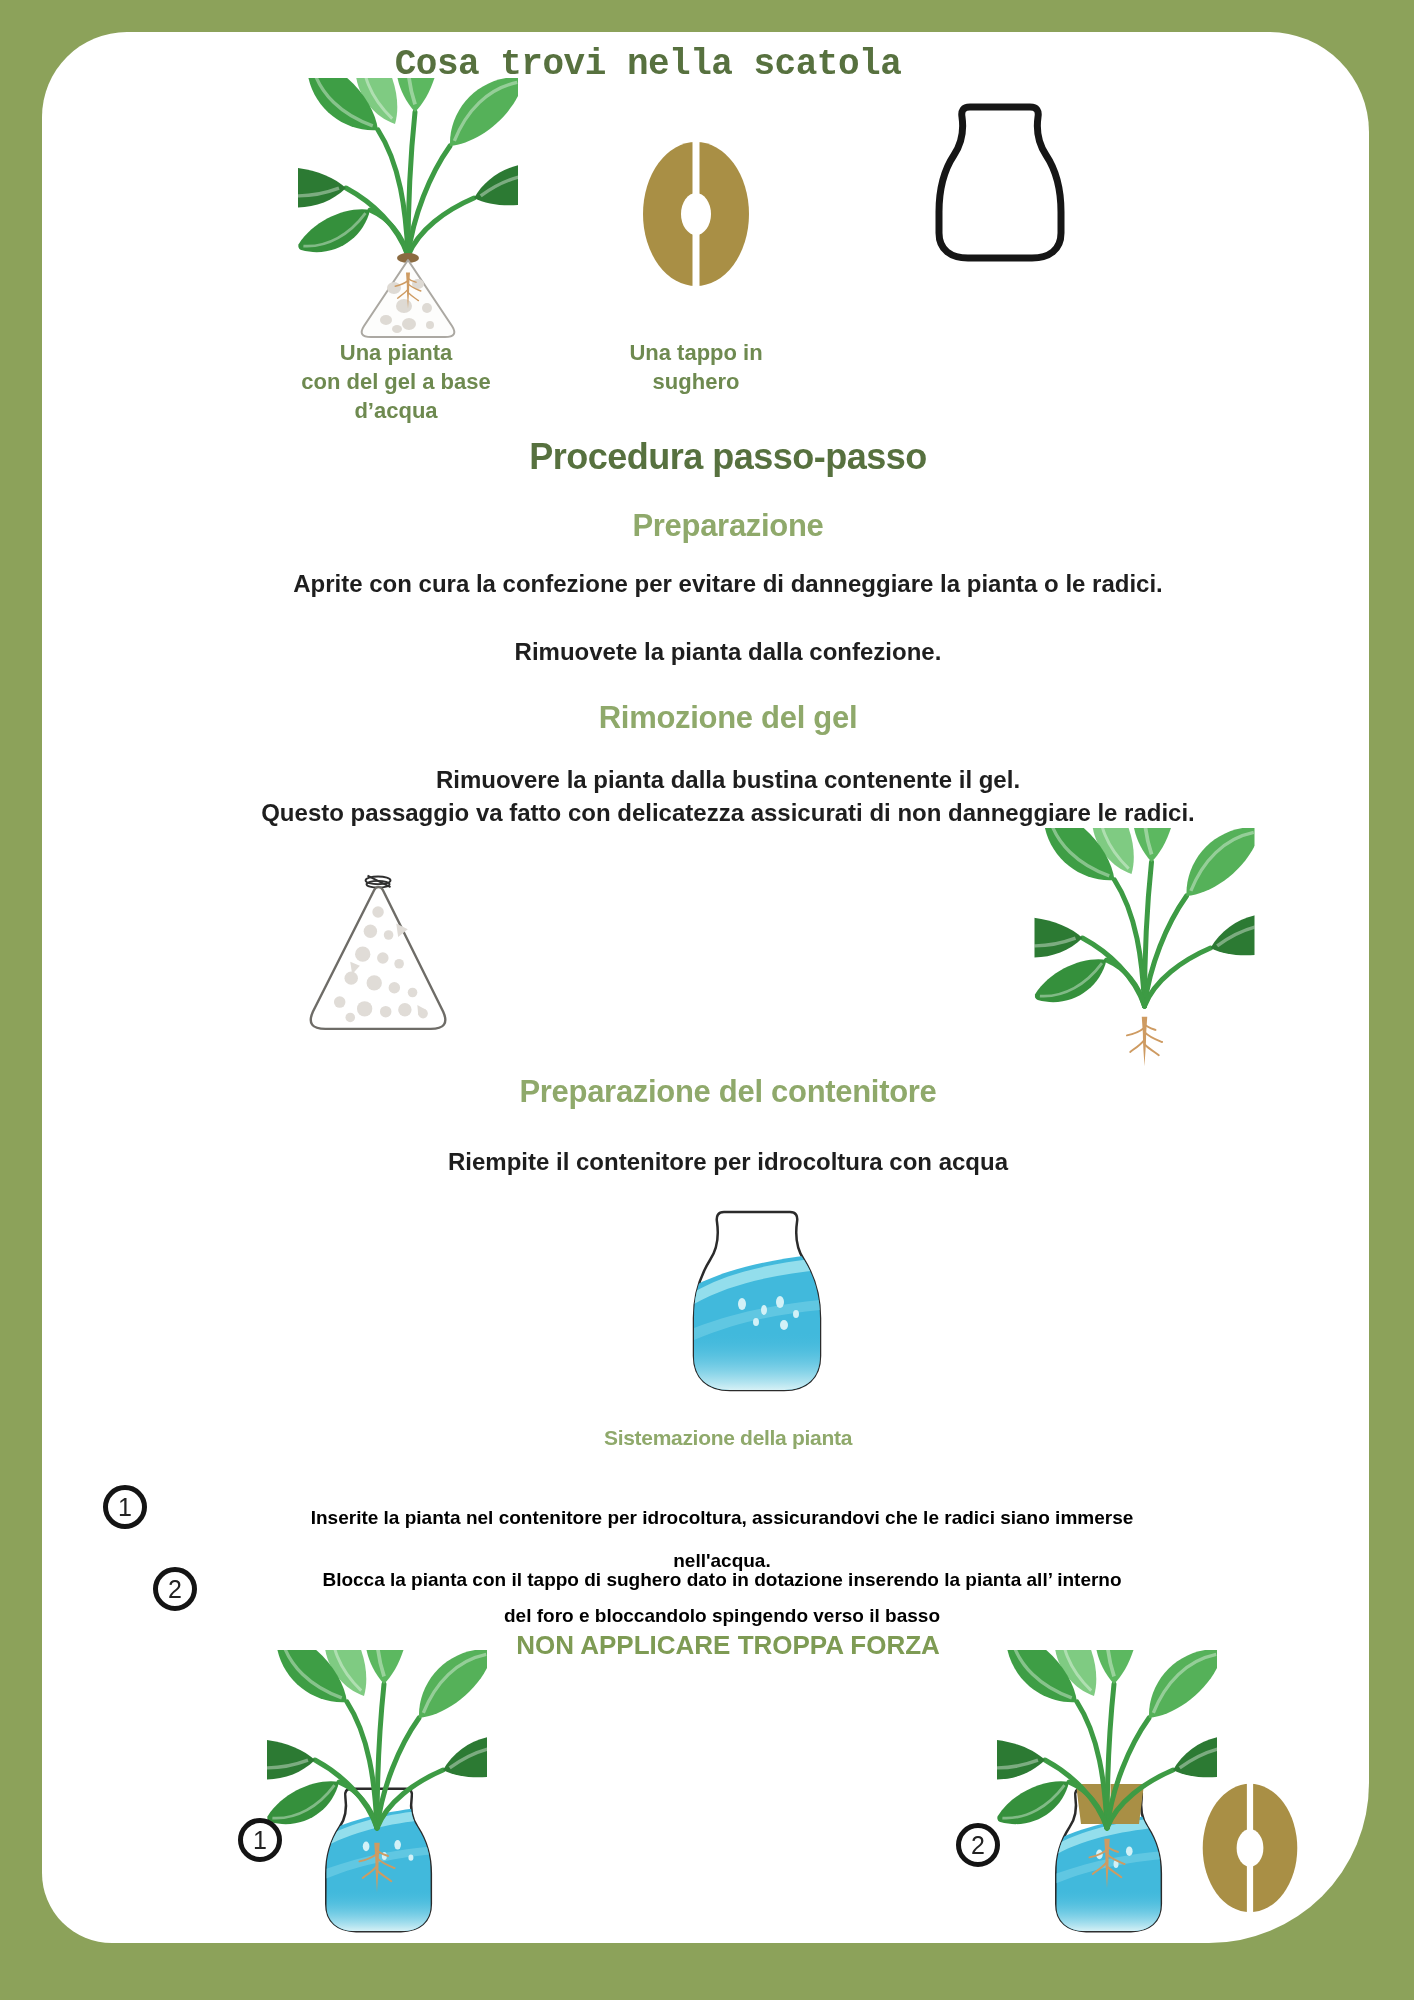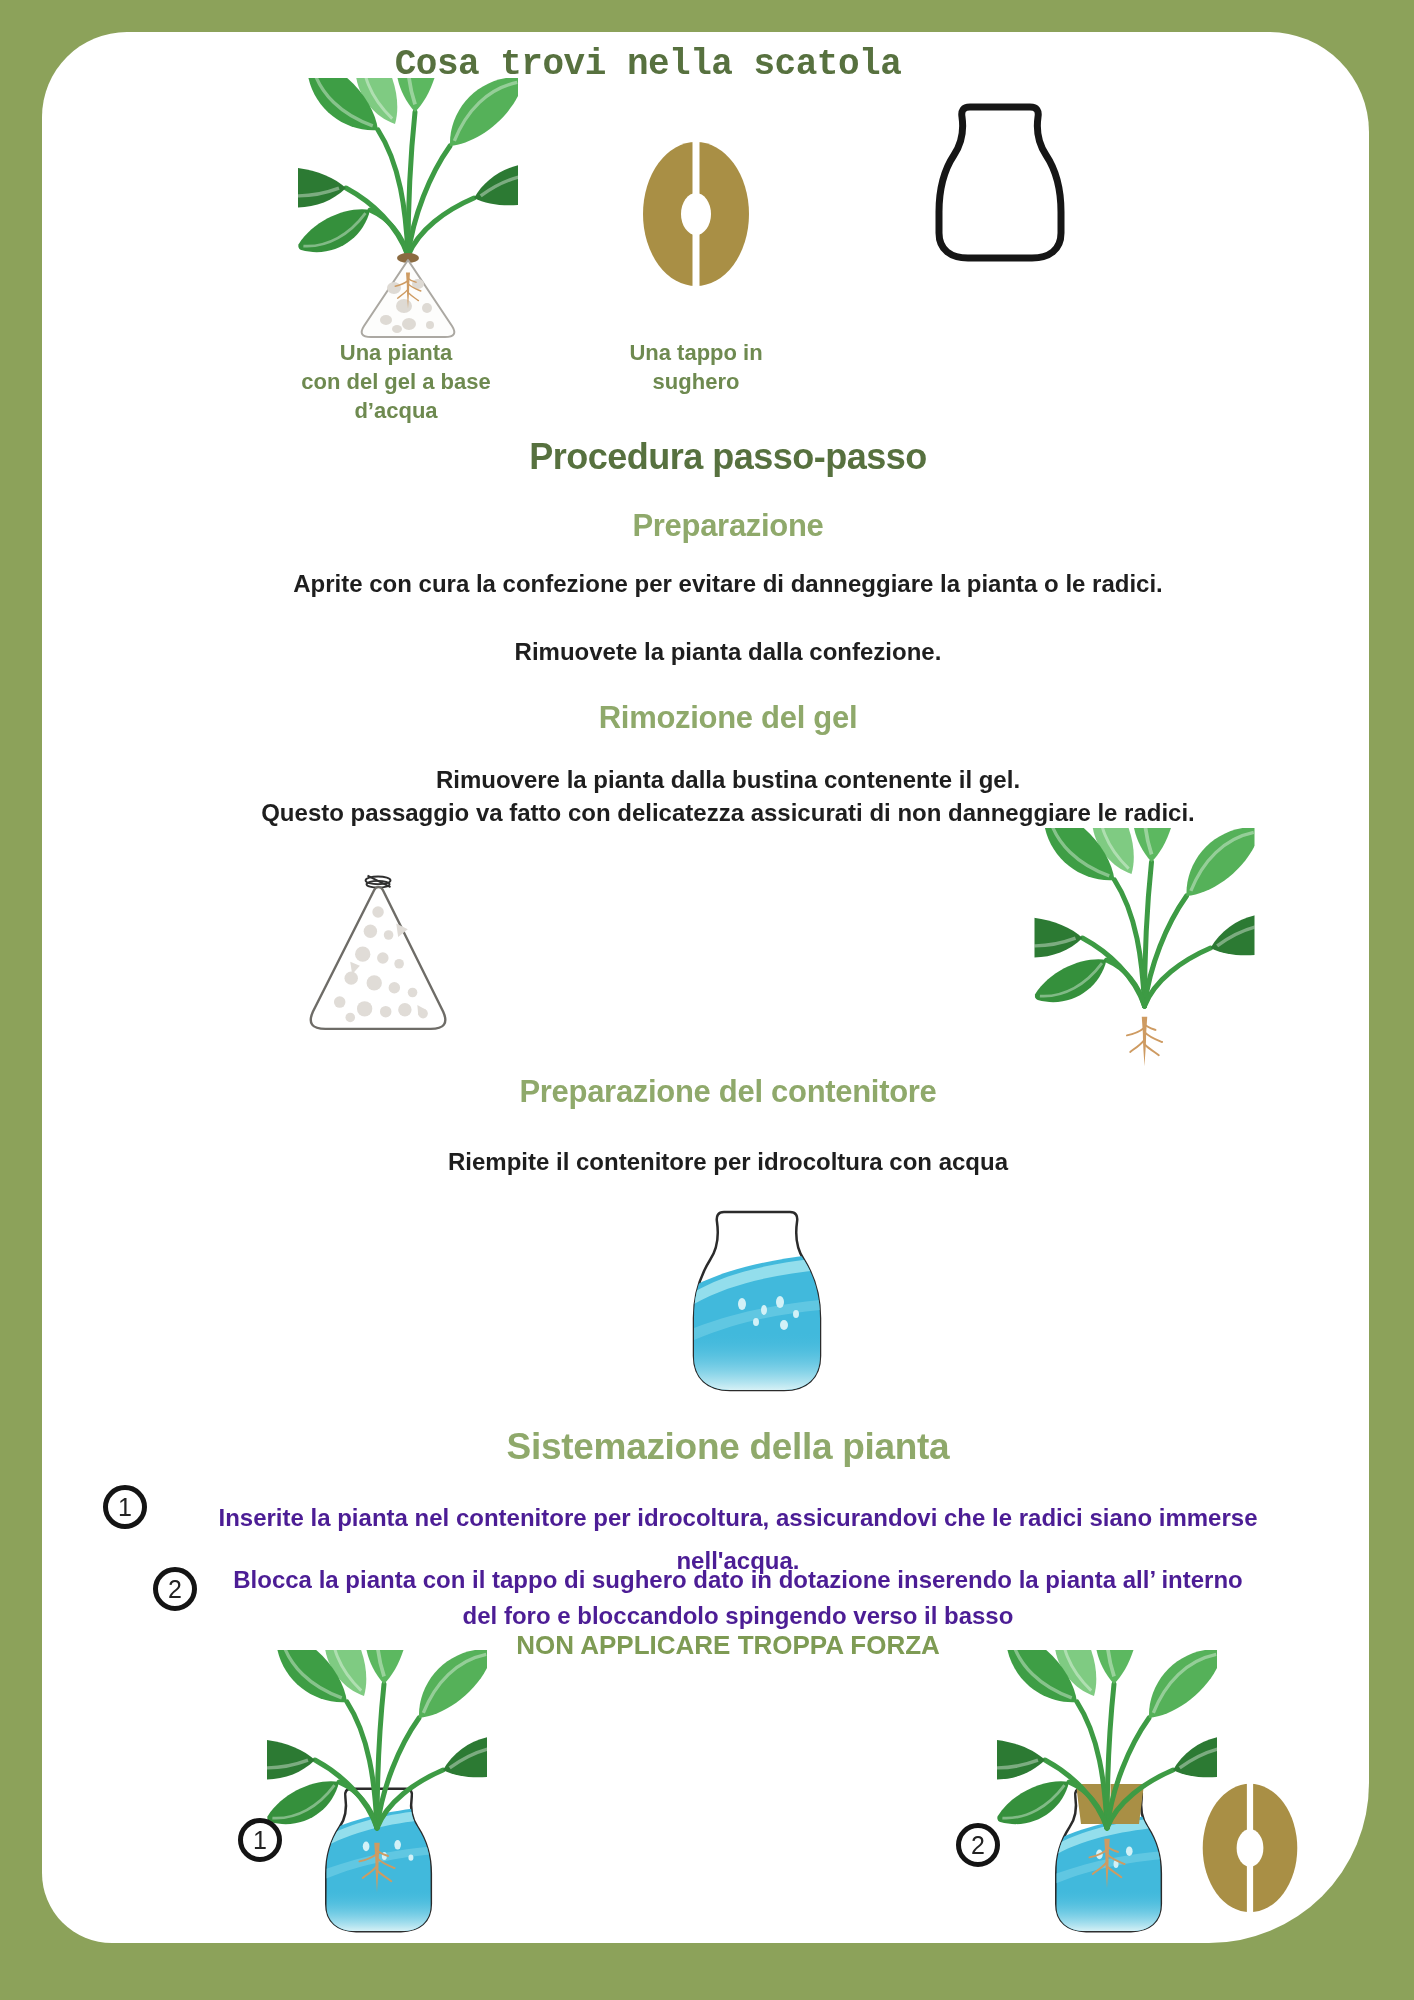--- a/index.html
+++ b/index.html
@@ -8,21 +8,21 @@
   .panel{position:absolute;left:42px;top:32px;width:1327px;height:1911px;background:#ffffff;
          border-radius:85px 100px 160px 70px;}
   .abs{position:absolute;}
   .ctr{text-align:center;}
   .preline{white-space:pre-line;}
   .doc-title{left:148px;top:44px;width:1000px;font-size:36px;font-weight:bold;color:#57713F;letter-spacing:-0.5px;font-family:Liberation Mono, monospace;}
   .proc-title{left:228px;top:436px;width:1000px;font-size:36px;font-weight:bold;color:#57713F;letter-spacing:-0.5px;}
   .sec-head{width:1000px;left:228px;font-size:31px;font-weight:bold;color:#8FA96B;letter-spacing:-0.3px;}
   .body-line{left:128px;width:1200px;font-size:24px;font-weight:bold;color:#1E1E1E;}
   .item-label{width:320px;font-size:22px;line-height:29px;font-weight:bold;color:#6E8A50;}
-  .step-text{left:168px;width:1140px;font-size:24px;font-weight:bold;color:#4c1d95;}
+  .step-text{left:152px;width:1140px;font-size:19px;font-weight:bold;color:#000000;}
   .warning{left:228px;top:1630px;width:1000px;font-size:26px;font-weight:bold;color:#7E9B54;}
   .num-badge{width:44px;height:44px;border:5px solid #141414;border-radius:50%;background:#fff;
              display:flex;align-items:center;justify-content:center;font-size:25px;color:#222;}
   svg{display:block;overflow:visible;}
   .defs-holder{position:absolute;width:0;height:0;overflow:hidden;}
 </style>
 </head>
 <body>
 
 <div class="page">
@@ -166,21 +166,21 @@
           <ellipse cx="92" cy="104" rx="3" ry="5"></ellipse>
         <ellipse cx="108" cy="96" rx="4" ry="6"></ellipse>
           <ellipse cx="124" cy="108" rx="3" ry="4"></ellipse>
         <ellipse cx="84" cy="116" rx="3" ry="4"></ellipse>
           <ellipse cx="112" cy="119" rx="4" ry="5"></ellipse>
       </g>
       <rect x="22" y="126" width="126" height="58" fill="url(#wg)"></rect>
     </g>
   </svg>
 
-  <div class="abs ctr sec-head" style="top:1426px;font-size:37px;">Sistemazione della pianta</div>
+  <div class="abs ctr sec-head" style="top:1426px;font-size:21px;">Sistemazione della pianta</div>
 
   <div class="abs num-badge" style="left:103px;top:1485px;">
     <span>1</span>
   </div>
   <div class="abs ctr preline step-text" style="top:1496px;line-height:43px;">Inserite la pianta nel contenitore per idrocoltura, assicurandovi che le radici siano immerse
 nell'acqua.</div>
 
   <div class="abs num-badge" style="left:153px;top:1567px;">
     <span>2</span>
   </div>

